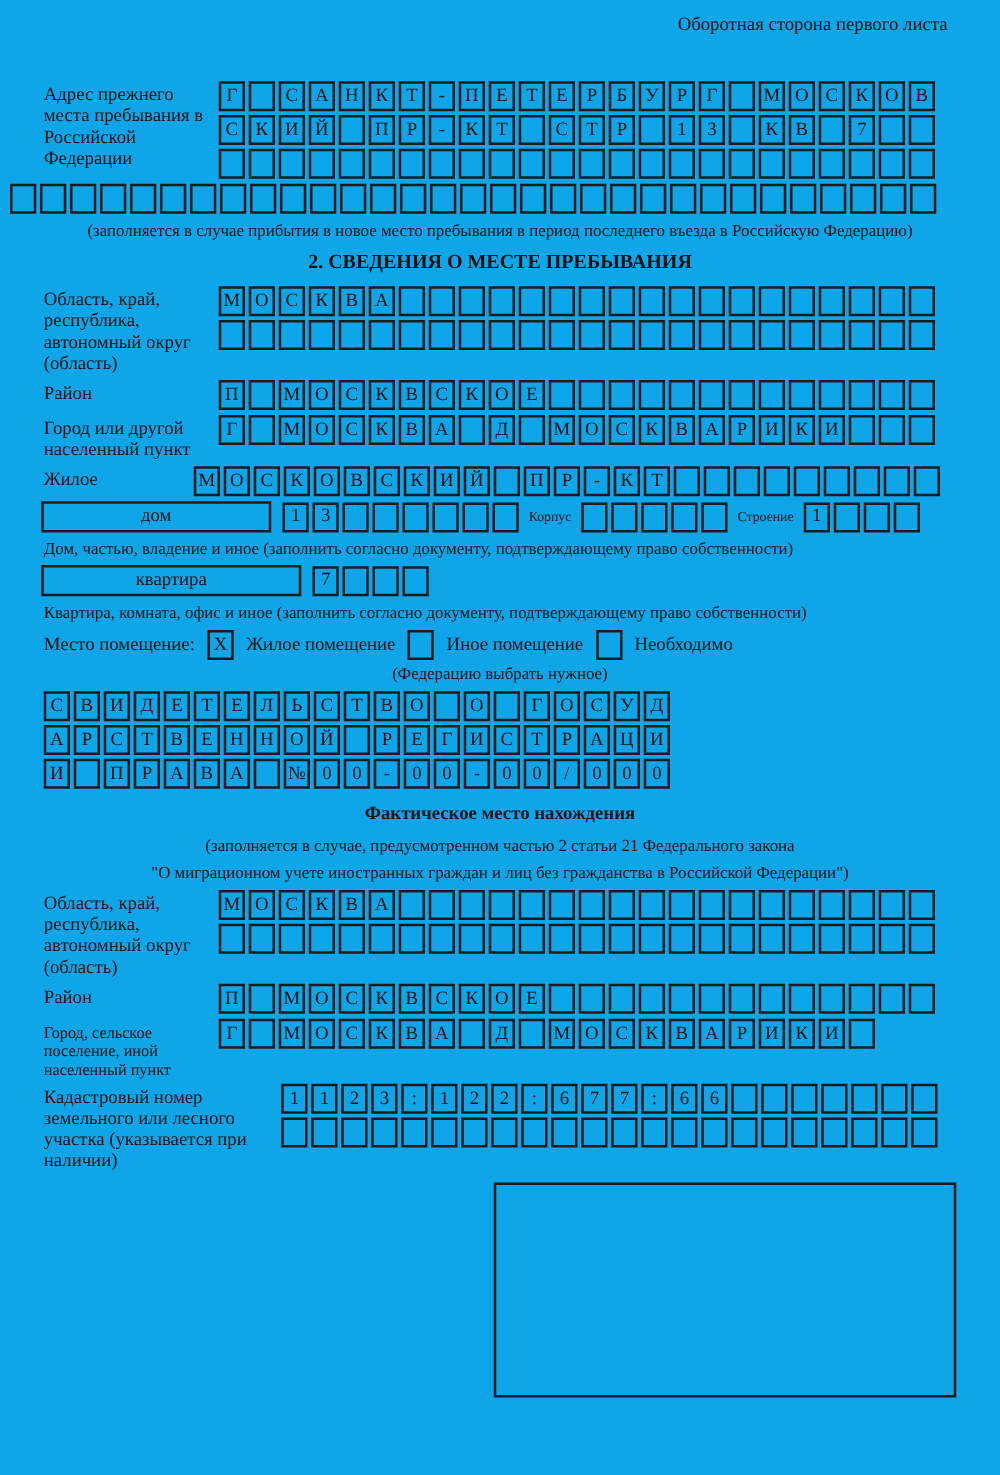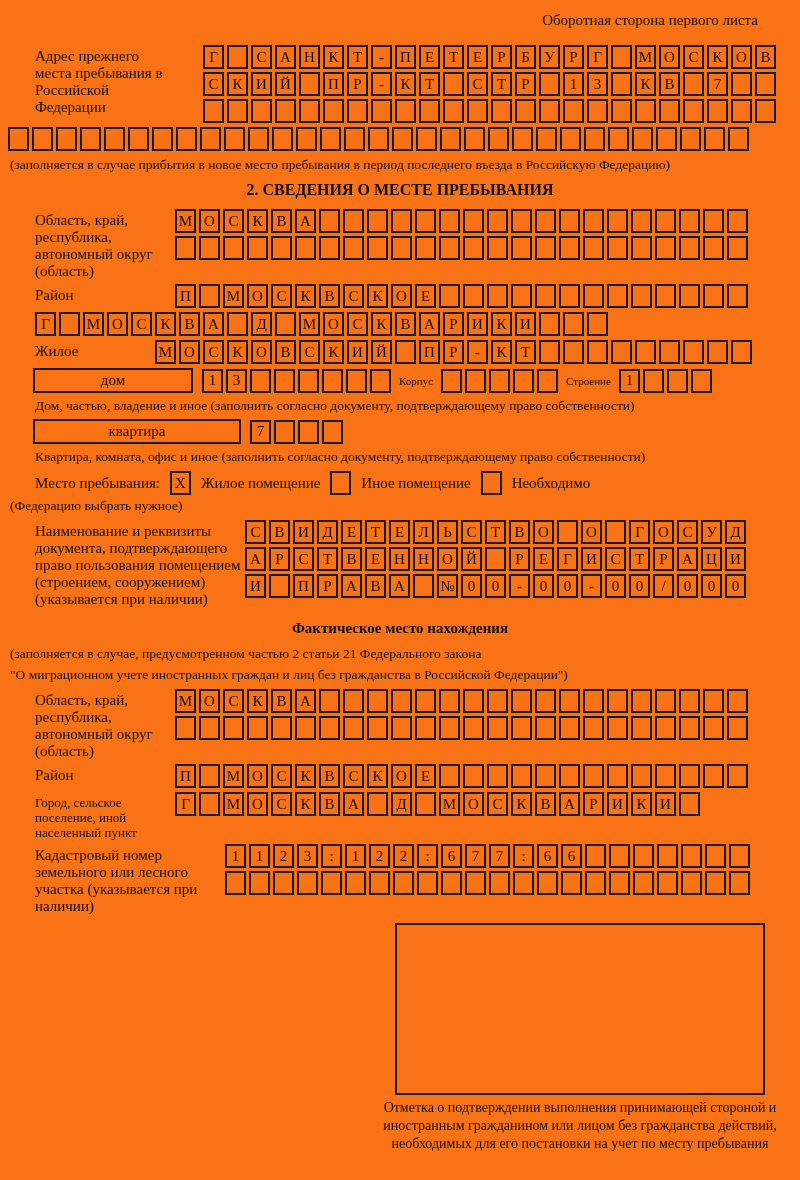--- a/index.html
+++ b/index.html
@@ -1,17 +1,17 @@
 <!DOCTYPE html>
 <html><head>
 <meta charset="utf-8">
 <style>
   * { box-sizing: border-box; }
   body { margin: 0; background: #ffffff; color: #111; font-family: "Liberation Serif", serif; }
-  .page { width: 800px; height: 1180px; overflow: hidden; position: relative; background: #f97316; }
+  .page { width: 800px; height: 1180px; overflow: hidden; position: relative; background: #0ea5e9; }
 
   .header-note { text-align: right; padding: 12px 42px 0 0; font-size: 15px; }
 
   
   .cellrow { display: flex; gap: 3px; }
   .cell {
     width: 21px; height: 24px; flex: 0 0 auto;
     border: 2px solid #1c1c1c;
     display: inline-flex; align-items: center; justify-content: center;
     font-size: 15px; line-height: 1;
@@ -22,52 +22,52 @@
   .flabel { flex: 0 0 auto; font-size: 15px; line-height: 17px; padding-top: 3px; padding-right: 4px; }
   .w140 { width: 140px; }
   .w120 { width: 120px; }
   .w210 { width: 210px; }
   .w190 { width: 190px; }
   .small-label { font-size: 13px; line-height: 15px; }
 
   .fullrow { margin: 2px 0 5px 8px; }
 
   .caption { font-size: 13.5px; line-height: 17px; }
-  .caption.center { margin: 2px 10px 4px 10px; }
+  .caption.center { text-align: center; margin: 2px 10px 4px 10px; }
   .caption.left { margin: 3px 0 5px 35px; }
 
   .sec-title { text-align: center; font-weight: bold; font-size: 16px; margin: 8px 0 10px 0; }
   .sub-title { text-align: center; font-weight: bold; font-size: 15px; margin: 12px 0 8px 0; }
 
   .inline-row { display: flex; align-items: center; margin: 2px 0 4px 33px; }
   .widebox {
     border: 2px solid #1c1c1c; height: 25px;
     display: flex; align-items: center; justify-content: center;
     font-size: 15px; flex: 0 0 auto;
   }
-  .dom-box { width: 160px; margin-right: 9px; }
+  .dom-box { width: 184px; margin-right: 9px; }
   .kv-box { width: 208px; margin-right: 9px; }
   .inline-label { font-size: 11px; margin: 0 8px; flex: 0 0 auto; }
 
   .stay-row { display: flex; align-items: center; margin: 6px 0 2px 35px; font-size: 15px; }
   .stay-row .cellrow { margin: 0 10px; }
   .stay-gap1 { margin-left: 14px; }
   .stay-gap2 { margin-left: 26px; }
   .stay-gap3 { margin-left: 34px; }
 
   .stamp-box {
     width: 370px; height: 172px;
     border: 2px solid #1c1c1c;
     margin: 8px 0 4px 395px;
   }
   .stamp-note {
     width: 416px; margin-left: 372px;
     text-align: center; font-size: 14px; line-height: 18px;
   }
-  .mt { margin-top: 16px; gap: 28px; }
+  .mt { margin-top: 36px; }
 </style>
 </head>
 <body>
 
 <div class="page">
 
   <div class="header-note">Оборотная сторона первого листа</div>
 
   <div class="frow mt">
     <div class="flabel w140">Адрес прежнего места пребывания в Российской Федерации</div>
@@ -271,20 +271,21 @@
         <span class="cell">&nbsp;</span>
         <span class="cell">&nbsp;</span>
         <span class="cell">&nbsp;</span>
         <span class="cell">&nbsp;</span>
         <span class="cell">&nbsp;</span>
         <span class="cell">&nbsp;</span>
       </div>
   </div>
 
   <div class="frow">
+    <div class="flabel w140">Город или другой населенный пункт</div>
     <div class="cellrow">
         <span class="cell">Г</span>
         <span class="cell">&nbsp;</span>
         <span class="cell">М</span>
         <span class="cell">О</span>
         <span class="cell">С</span>
         <span class="cell">К</span>
         <span class="cell">В</span>
         <span class="cell">А</span>
         <span class="cell">&nbsp;</span>
@@ -372,38 +373,37 @@
     <div class="cellrow">
         <span class="cell">7</span>
         <span class="cell">&nbsp;</span>
         <span class="cell">&nbsp;</span>
         <span class="cell">&nbsp;</span>
       </div>
   </div>
   <div class="caption left">Квартира, комната, офис и иное (заполнить согласно документу, подтверждающему право собственности)</div>
 
   <div class="stay-row">
-    <span>Место пребывания:</span>
+    <span>Место помещение:</span>
     <div class="cellrow stay-gap1">
         <span class="cell">X</span>
       </div>
     <span>Жилое помещение</span>
     <div class="cellrow stay-gap2">
         <span class="cell">&nbsp;</span>
       </div>
     <span>Иное помещение</span>
     <div class="cellrow stay-gap3">
         <span class="cell">&nbsp;</span>
       </div>
     <span>Необходимо</span>
   </div>
   <div class="caption center">(Федерацию выбрать нужное)</div>
 
   <div class="frow" style="margin-top:6px">
-    <div class="flabel w210">Наименование и реквизиты документа, подтверждающего право пользования помещением (строением, сооружением) (указывается при наличии)</div>
     <div class="grid">
       <div class="cellrow">
           <span class="cell">С</span>
           <span class="cell">В</span>
           <span class="cell">И</span>
           <span class="cell">Д</span>
           <span class="cell">Е</span>
           <span class="cell">Т</span>
           <span class="cell">Е</span>
           <span class="cell">Л</span>
@@ -638,15 +638,14 @@
           <span class="cell">&nbsp;</span>
           <span class="cell">&nbsp;</span>
           <span class="cell">&nbsp;</span>
           <span class="cell">&nbsp;</span>
           <span class="cell">&nbsp;</span>
         </div>
     </div>
   </div>
 
   <div class="stamp-box"></div>
-  <div class="stamp-note">Отметка о подтверждении выполнения принимающей стороной и иностранным гражданином или лицом без гражданства действий, необходимых для его постановки на учет по месту пребывания</div>
 
 </div>
 
 </body></html>

